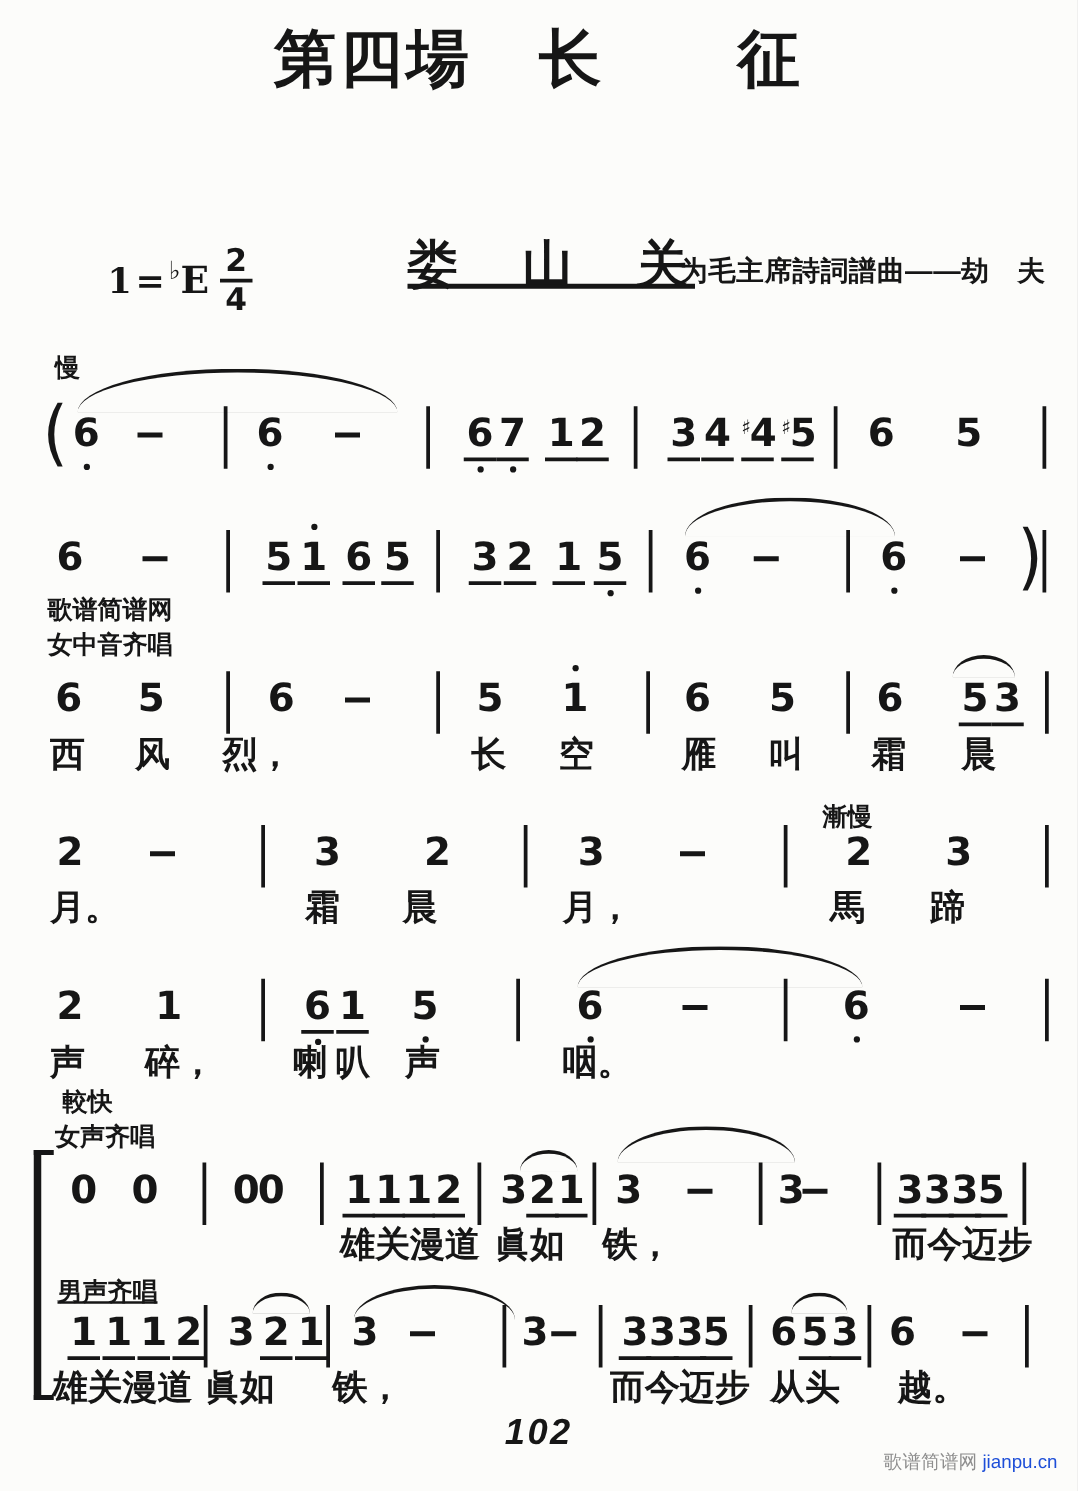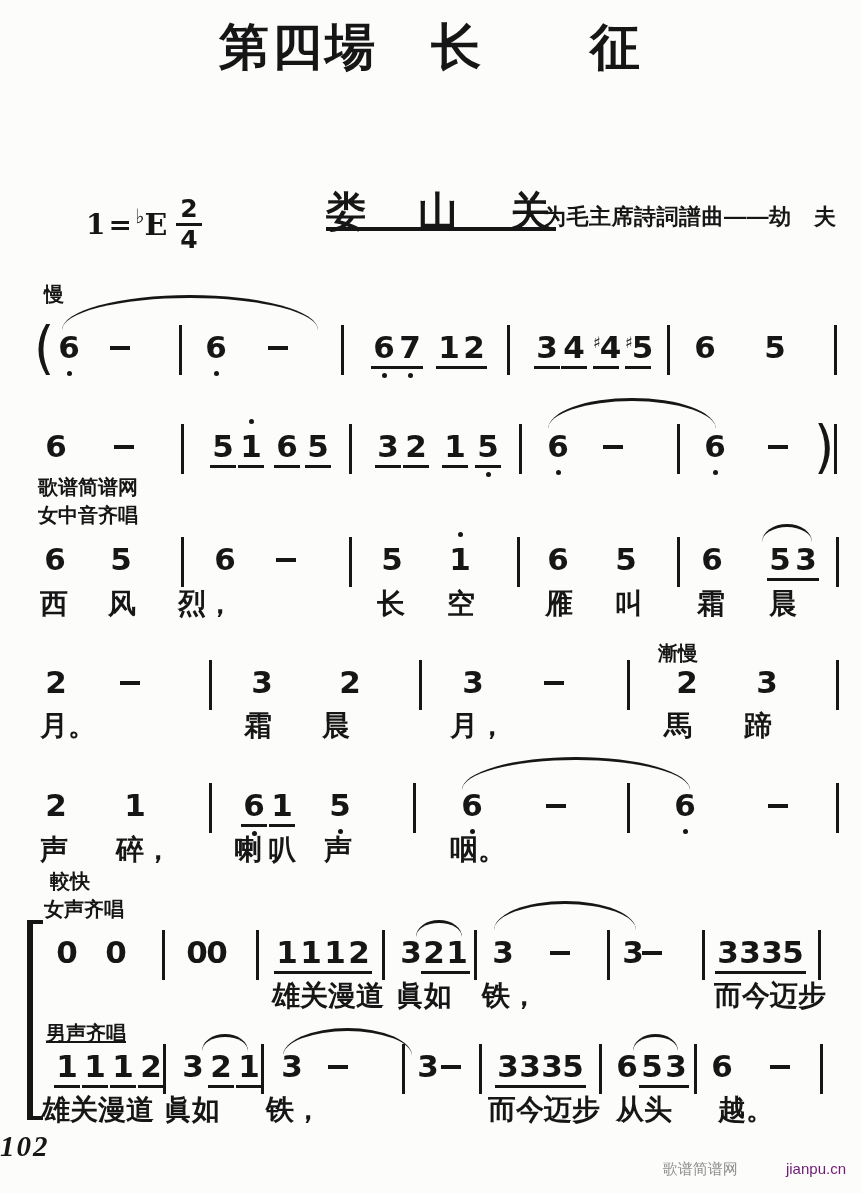--- a/index.html
+++ b/index.html
@@ -43,26 +43,26 @@
     font-size:52px;line-height:1;transform:scaleY(1.1);}
   .arc{position:absolute;border-top:3px solid #161616;
     border-radius:50% 50% 0 0 / 100% 100% 0 0;}
   .lyric{position:absolute;font-size:28px;font-weight:700;white-space:nowrap;letter-spacing:0;}
   .annot{position:absolute;font-size:20px;font-weight:700;white-space:nowrap;}
   .sys-bracket{position:absolute;width:10px;border-left:6px solid #161616;}
   .sys-bracket::before,.sys-bracket::after{content:"";position:absolute;left:-6px;
     width:16px;height:4px;background:#161616;}
   .sys-bracket::before{top:0;} .sys-bracket::after{bottom:0;}
   
-  .page-num{position:absolute;top:1130px;left:0;right:0;
-    font-family:Liberation Serif, serif;font-style:italic;font-weight:700;
+  .page-num{position:absolute;top:1130px;left:0;right:0;text-align:center;
+    font-family:Liberation Sans, sans-serif;font-style:italic;font-weight:700;
     font-size:29px;letter-spacing:2px;}
   .watermark{position:absolute;top:1160px;right:16px;font-size:15px;white-space:pre;}
   .wm-site{color:#8e8e8e;}
-  .wm-domain{color:#701a75;margin-left:44px;}
+  .wm-domain{color:#1d4ed8;}
 </style>
 </head>
 <body>
 
 <div class="page">
   <div class="scene-title">第四場　长　　征</div>
 
   <div class="key-sig">
     <span class="ks-tonic">1</span>
     <span class="ks-eq">=</span>

